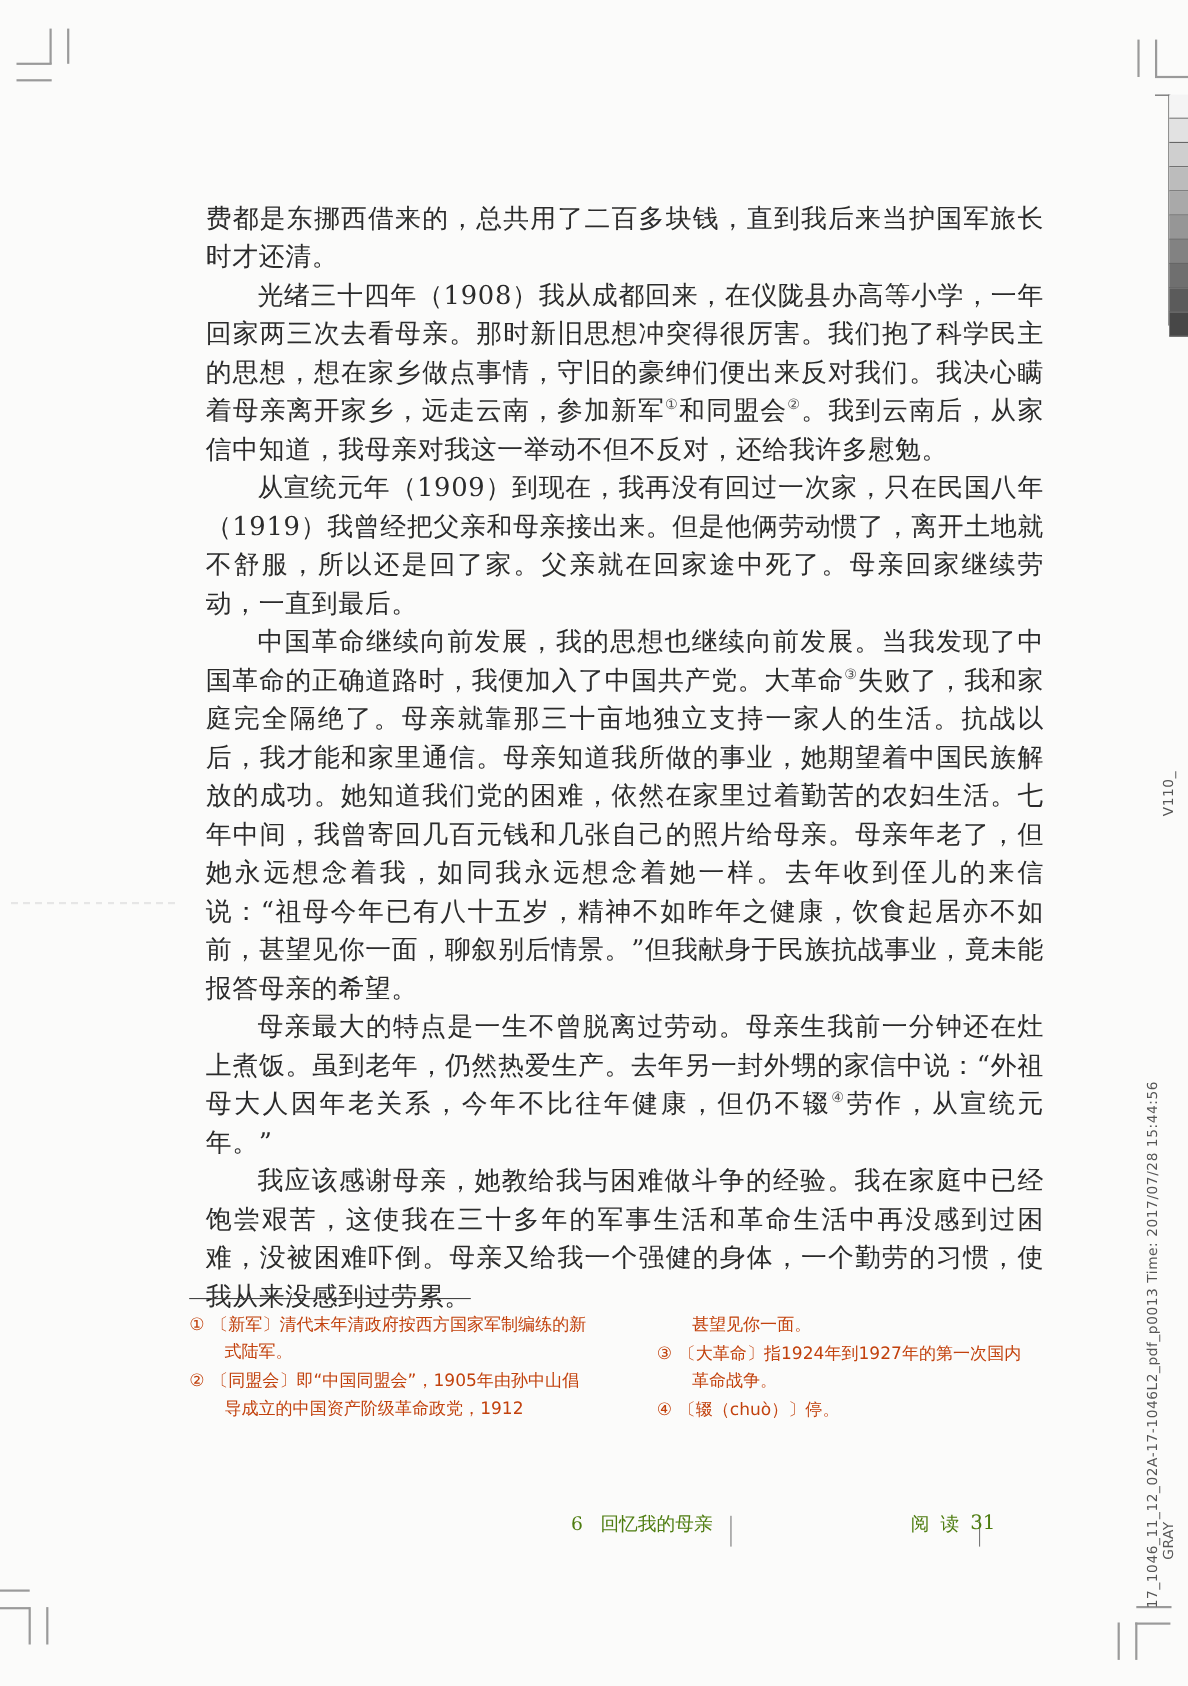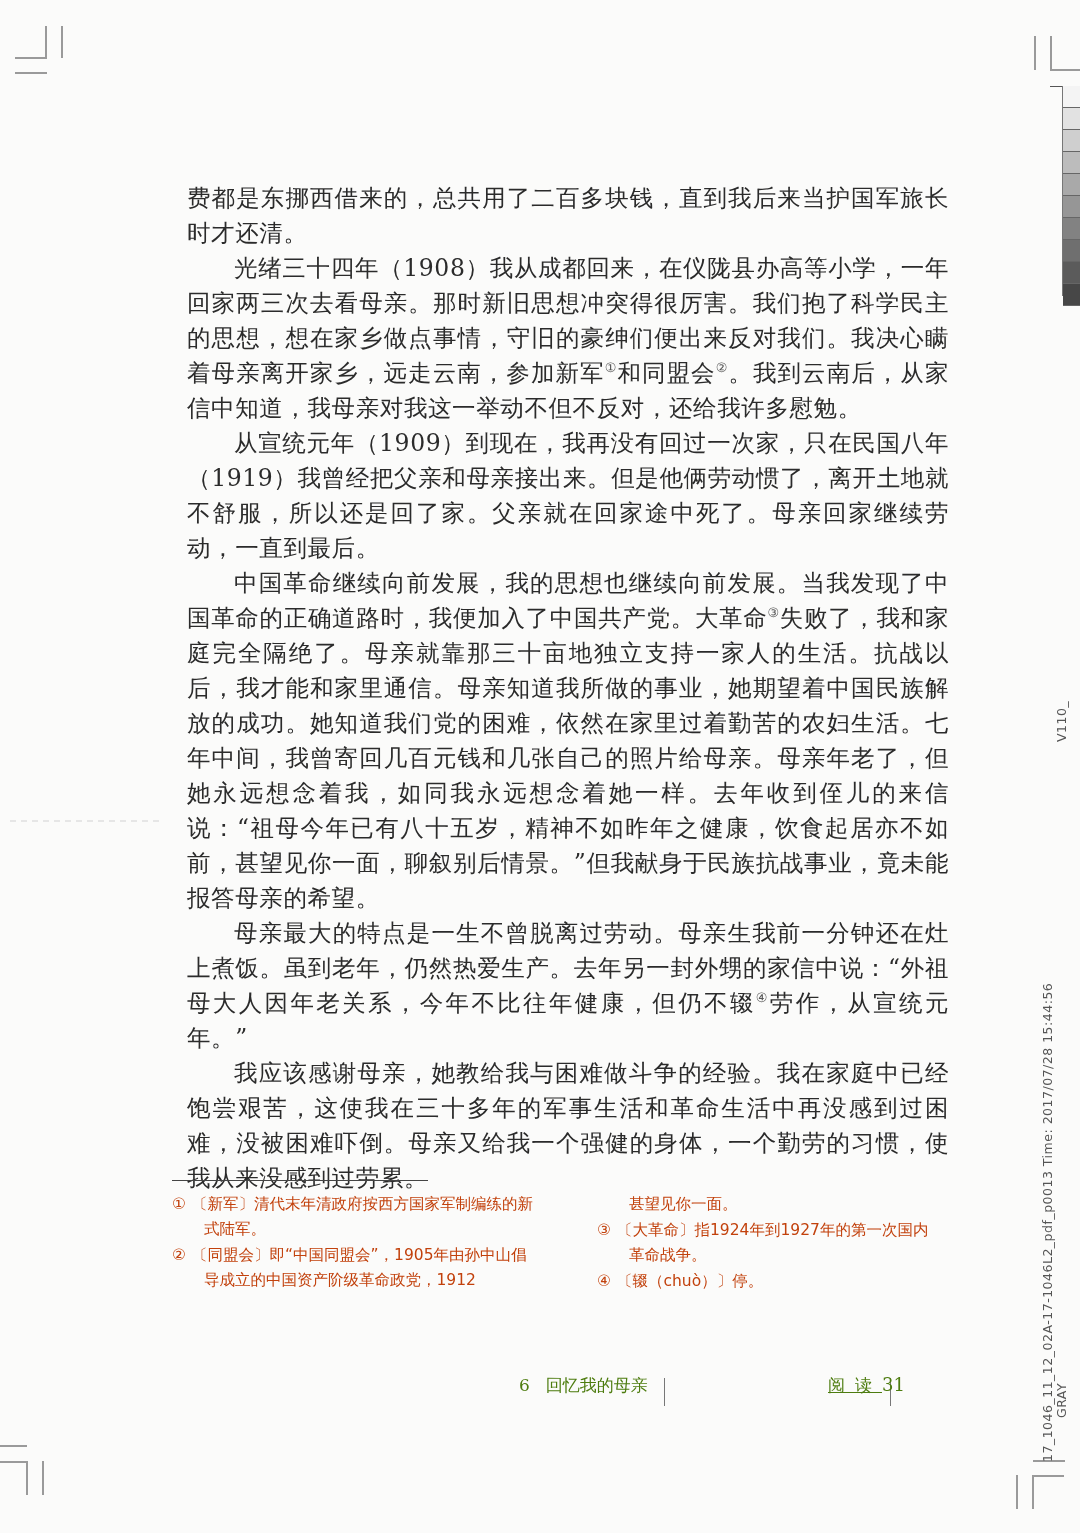--- a/index.html
+++ b/index.html
@@ -41,21 +41,21 @@
   .footnotes.left { left: 172px; width: 366px; }
   .footnotes.right { left: 597px; width: 345px; }
   .fn { margin: 0 0 1px 0; padding-left: 32px; text-indent: -32px; }
   .fn .num { display: inline-block; width: 20px; text-indent: 0; }
   .fn.cont { padding-left: 32px; text-indent: 0; }
 
   
   .footer { position: absolute; top: 1374px; font-size: 17px; color: #4d7c0f; }
   .footer.chapter { left: 519px; }
   .footer.chapter .no { margin-right: 16px; }
-  .footer.section { left: 828px; letter-spacing: 10px; text-decoration: underline; }
+  .footer.section { left: 828px; letter-spacing: 10px; }
   .footer.pageno { left: 882px; font-size: 18px; }
   .vbar { position: absolute; width: 1px; background: #777; top: 1378px; height: 28px; }
 
   
   .vert {
     position: absolute; transform: rotate(-90deg); transform-origin: left top;
     font-family: "DejaVu Sans", "Liberation Sans", sans-serif;
     font-size: 12.5px; color: #555; white-space: nowrap; letter-spacing: 0.5px;
   }
   .faint-dots {

